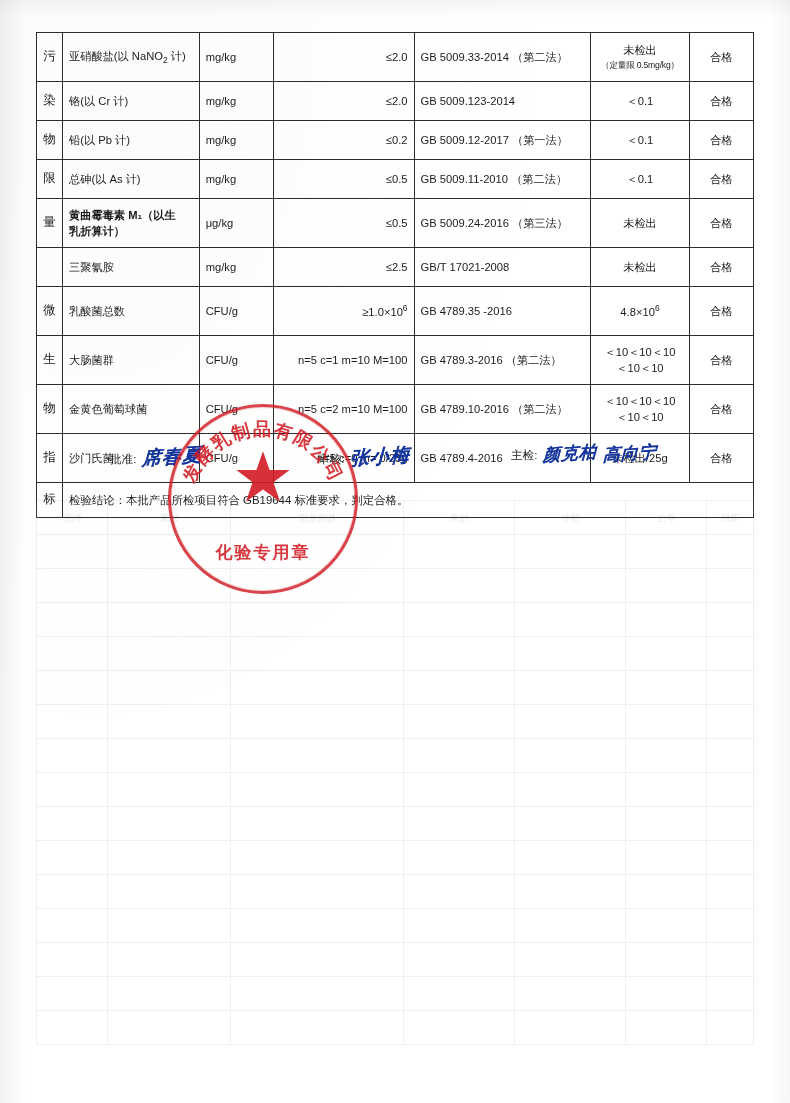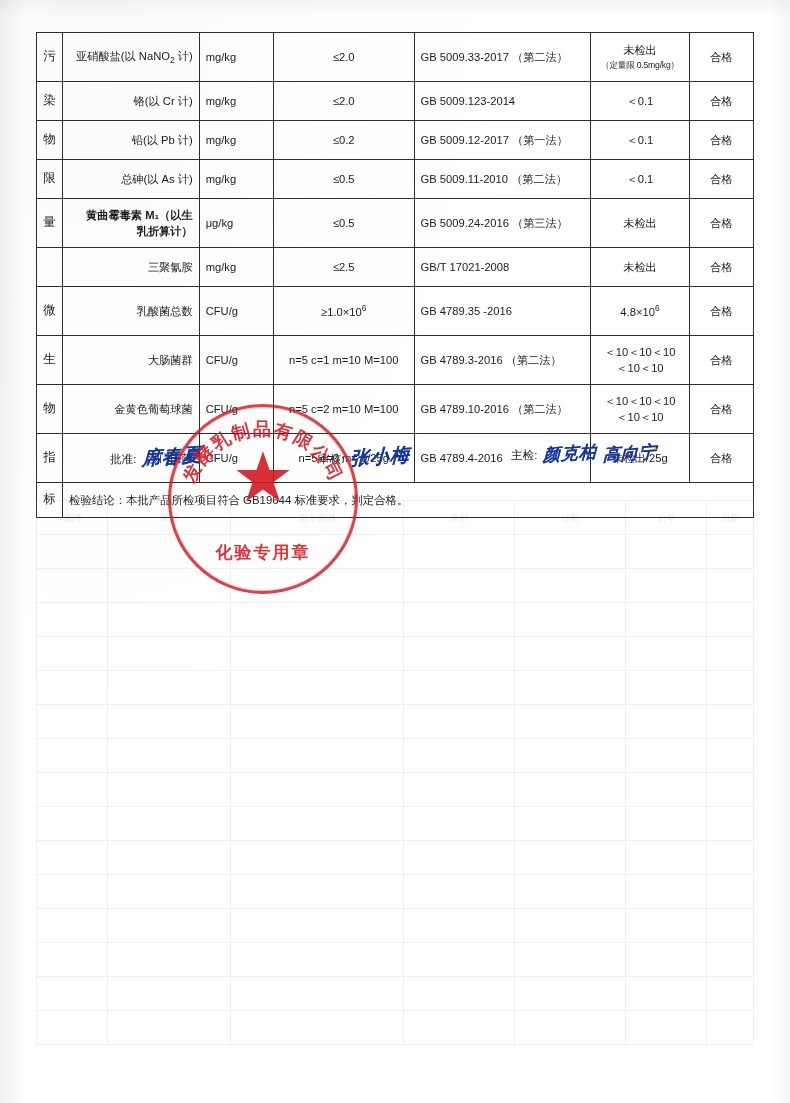--- a/index.html
+++ b/index.html
@@ -60,31 +60,31 @@
     line-height: 1.45;
   }
   td.group {
     width: 26px;
     text-align: center;
     font-size: 12.4px;
     padding: 2px 0;
   }
   td.item {
     width: 136px;
-    text-align: right;
+    text-align: left;
     padding-left: 8px;
   }
   td.unit {
     width: 74px;
     text-align: left;
     padding-left: 8px;
   }
   td.limit {
     width: 140px;
-    text-align: center;
+    text-align: right;
     padding-left: 8px;
   }
   td.method {
     width: 176px;
     text-align: left;
     padding-left: 8px;
   }
   td.result {
     width: 98px;
     text-align: center;
@@ -257,21 +257,21 @@
         <col style="width:98px">
         <col style="width:64px">
     </colgroup>
     <tbody>
 
       <tr class="row-xtall">
         <td class="group">污</td>
         <td class="item"><span>亚硝酸盐(以 NaNO</span><span class="sub">2</span><span> 计)</span></td>
         <td class="unit">mg/kg</td>
         <td class="limit">≤2.0</td>
-        <td class="method">GB 5009.33-2017  （第二法）</td>
+        <td class="method">GB 5009.33-2014  （第二法）</td>
         <td class="result">
           <span>未检出</span>
           <span class="small-note">（定量限 0.5mg/kg）</span>
         </td>
         <td class="verdict">合格</td>
       </tr>
 
       <tr class="row-tall">
         <td class="group">染</td>
         <td class="item">铬(以 Cr 计)</td>

